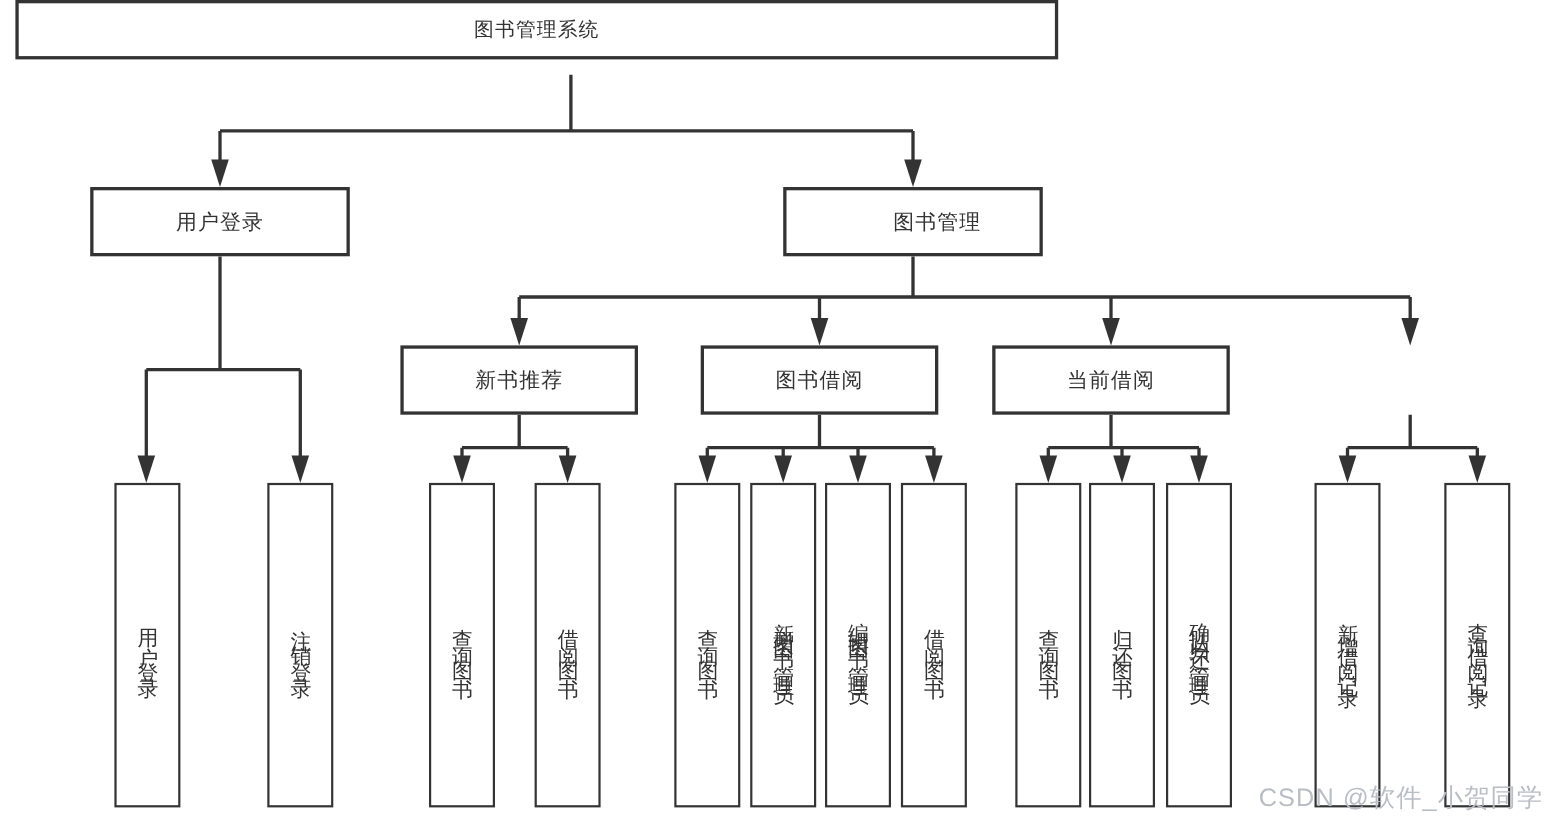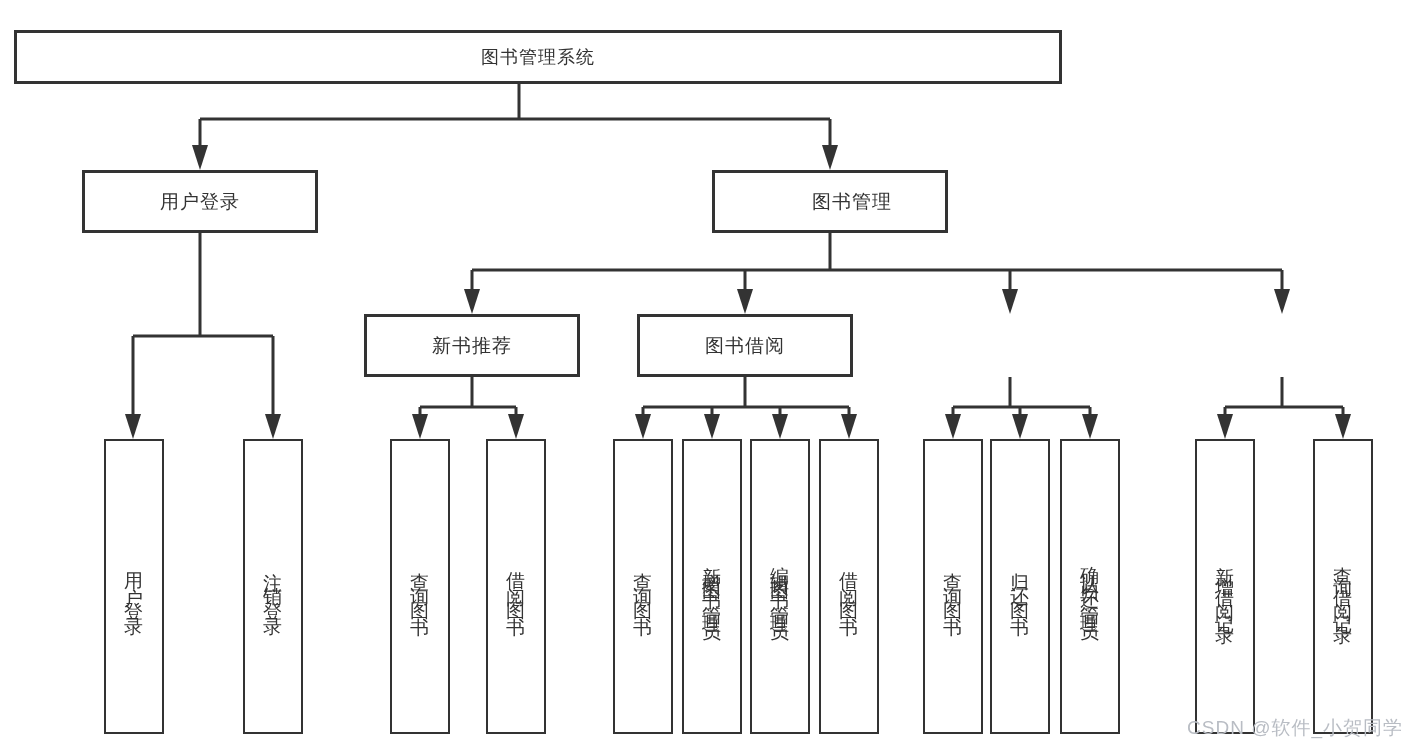--- a/index.html
+++ b/index.html
@@ -31,21 +31,21 @@
   }
   .box{
     position:absolute;
     background:var(--fill);
     border:3px solid var(--border);
     box-sizing:border-box;
     display:flex;
     align-items:center;
     justify-content:center;
   }
-  .root-box{left:14px;top:30px;width:1048px;height:54px;font-family:Liberation Serif, serif;}
+  .root-box{left:14px;top:0;width:948px;height:54px;font-family:Liberation Serif, serif;}
   .lvl{height:63px;}
   .l1{top:170px;width:236px;}
   .l2{top:314px;width:216px;}
   .leaf{
     top:439px;width:60px;height:295px;
     border-width:2px;
   }
   .hlabel{
     font-size:19px;
     letter-spacing:1px;
@@ -59,21 +59,21 @@
     line-height:1;
     white-space:nowrap;
   }
   .sp4{letter-spacing:15px;}
   .sp6{letter-spacing:12px;}
   .sp9{letter-spacing:8px;}
   .watermark{
     position:absolute;
     right:2px;
     bottom:6px;
-    font-size:19px;
+    font-size:23px;
     color:var(--wm);
     letter-spacing:1px;
     white-space:nowrap;
     z-index:5;
     margin-top:24px;
   }
 </style>
 </head>
 <body>
 
@@ -120,20 +120,23 @@
   <div class="box lvl l1" style="left:712px;padding-left:44px;">
     <span class="hlabel">图书管理</span>
   </div>
 
   <div class="box lvl l2" style="left:637px;">
     <span class="hlabel">图书借阅</span>
   </div>
   <div class="box lvl l2" style="left:364px;">
     <span class="hlabel">新书推荐</span>
   </div>
+  <div class="box lvl l2" style="left:902px;">
+    <span class="hlabel">当前借阅</span>
+  </div>
 
   <div class="box leaf" style="left:104px;">
     <span class="vlabel sp4">用户登录</span>
   </div>
   <div class="box leaf" style="left:243px;">
     <span class="vlabel sp4">注销登录</span>
   </div>
 
   <div class="box leaf" style="left:390px;">
     <span class="vlabel sp4">查询图书</span>

